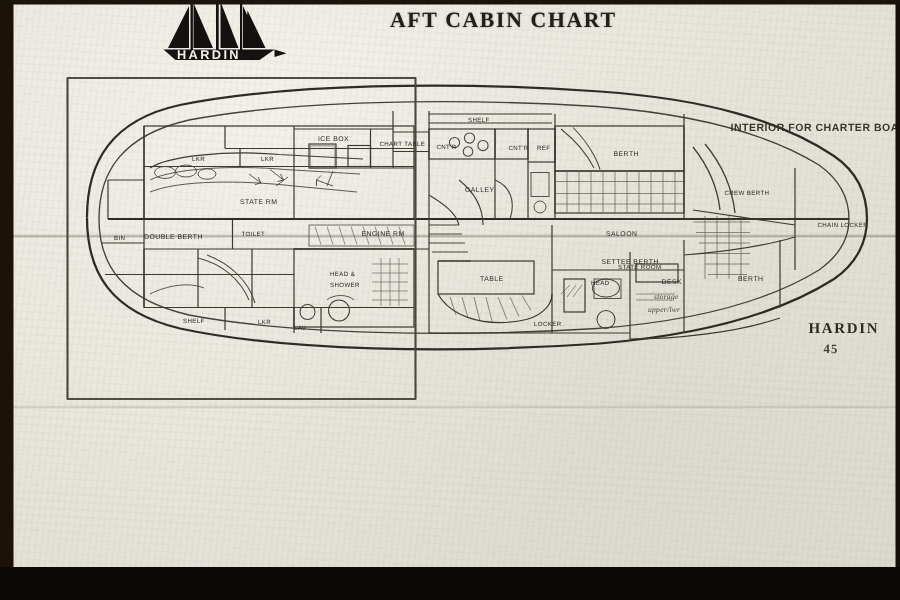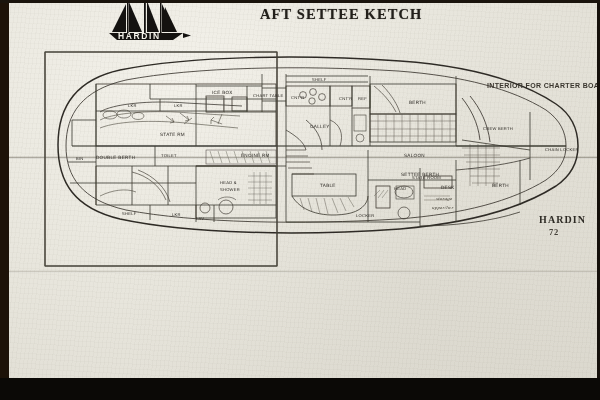--- a/index.html
+++ b/index.html
@@ -118,24 +118,24 @@
 
         <path d="M64 34 L78 34 L66 9 Z"></path>
 
         <path d="M10 35 L84 35 L74 42 L18 42 Z"></path>
         <path d="M84 35 L92 37.5 L84 40 Z"></path>
       </g>
     </svg>
   </div>
   <div class="logo-word">HARDIN</div>
 
-  <div class="title">AFT SETTEE KETCH</div>
+  <div class="title">AFT CABIN CHART</div>
   <div class="charter blur">INTERIOR FOR CHARTER BOA</div>
   <div class="brandmark">HARDIN</div>
-  <div class="brandnum">72</div>
+  <div class="brandnum">45</div>
 
   <svg class="plan" viewBox="0 0 600 400">
     <defs>
       <filter id="soft" x="-5%" y="-5%" width="110%" height="110%">
         <feGaussianBlur stdDeviation="0.22"></feGaussianBlur>
       </filter>
     </defs>
     <g filter="url(#soft)" fill="none" stroke="#3a372f" stroke-width="0.8">
 
       <rect x="45" y="52" width="232" height="214" stroke="#4a463c" stroke-width="1.1"></rect>

